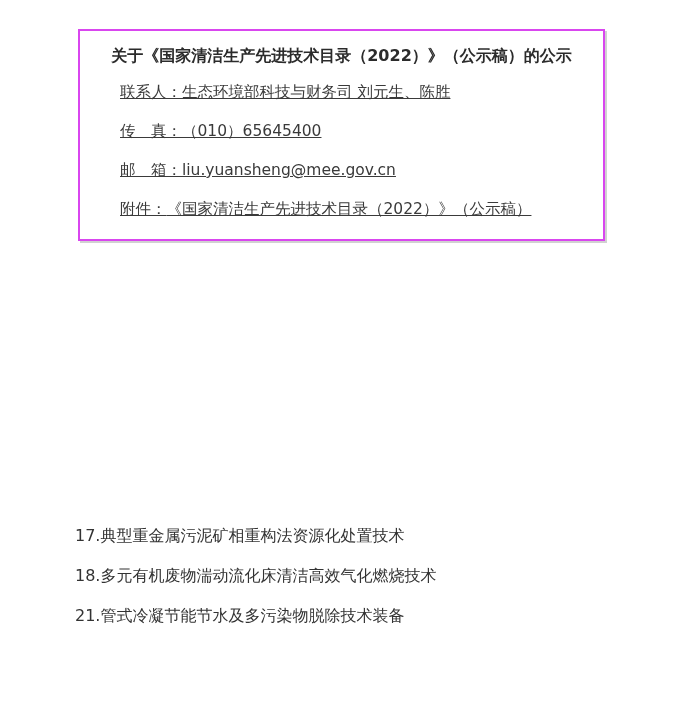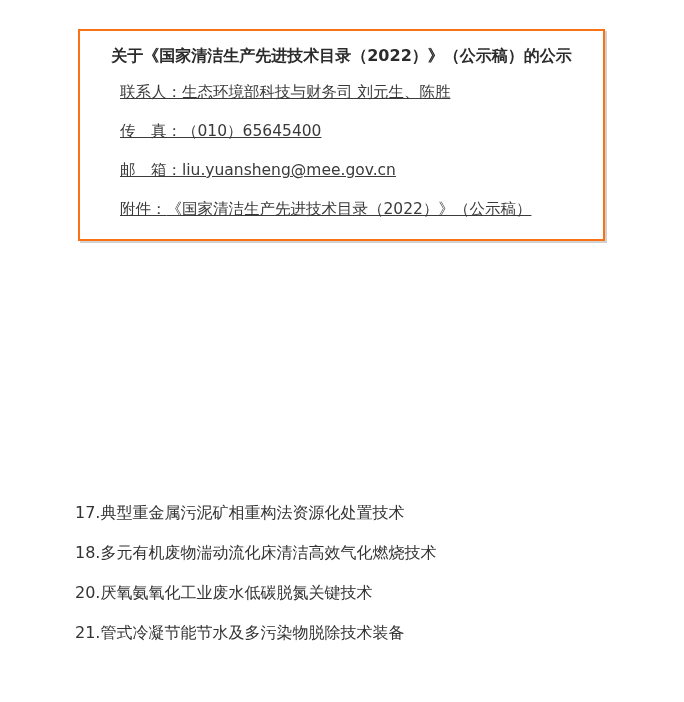--- a/index.html
+++ b/index.html
@@ -21,21 +21,21 @@
     background: #ffffff;
   }
   
   .notice-box {
     position: absolute;
     left: 78px;
     top: 29px;
     width: 527px;
     box-sizing: border-box;
     background: #ffffff;
-    border: 2px solid #f97316;
+    border: 2px solid #d946ef;
     box-shadow: 2px 2px 0 rgba(0,0,0,0.18);
     padding: 15px 9px 17px 9px;
   }
   .notice-title {
     margin: 0;
     font-size: 16px;
     line-height: 20px;
     font-weight: bold;
     text-align: center;
     color: #2b2b2b;
@@ -52,21 +52,21 @@
     margin: 14px 0 0 31px;
     font-size: 15.5px;
     line-height: 25px;
     color: #3a3a3a;
     text-decoration: underline;
   }
   
   .tech-list {
     position: absolute;
     left: 57px;
-    top: 500px;
+    top: 523px;
     width: 563px;
     box-sizing: border-box;
     font-size: 16px;
     color: #333333;
   }
   .list-row {
     line-height: 25px;
     padding-left: 18px;
     margin-bottom: 15px;
     white-space: nowrap;
@@ -92,17 +92,16 @@
     <p class="contact-line"><span>传　真：</span><span>（010）65645400</span></p>
 
     <p class="contact-line"><span>邮　箱：</span><span>liu.yuansheng@mee.gov.cn</span></p>
 
     <p class="contact-line"><span>附件：</span><span>《国家清洁生产先进技术目录（2022）》（公示稿）</span></p>
   </div>
 
   <div class="tech-list">
     <div class="list-row">17.典型重金属污泥矿相重构法资源化处置技术</div>
     <div class="list-row">18.多元有机废物湍动流化床清洁高效气化燃烧技术</div>
-    <div class="list-row">20.厌氧氨氧化工业废水低碳脱氮关键技术</div>
     <div class="list-row">21.管式冷凝节能节水及多污染物脱除技术装备</div>
   </div>
 
 </div>
 
 </body></html>

